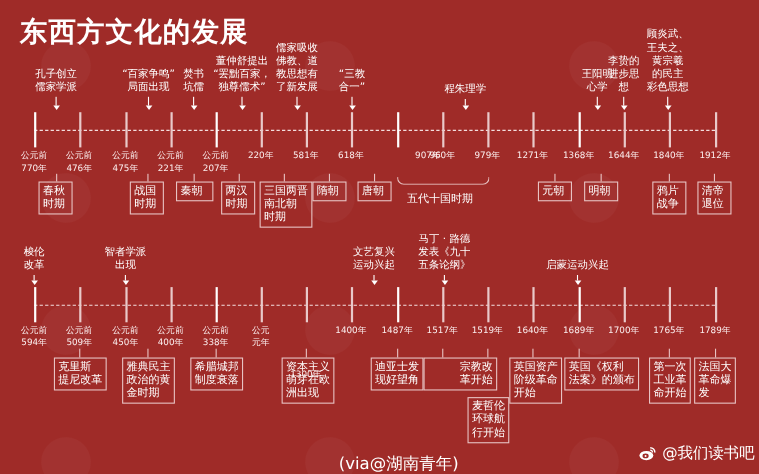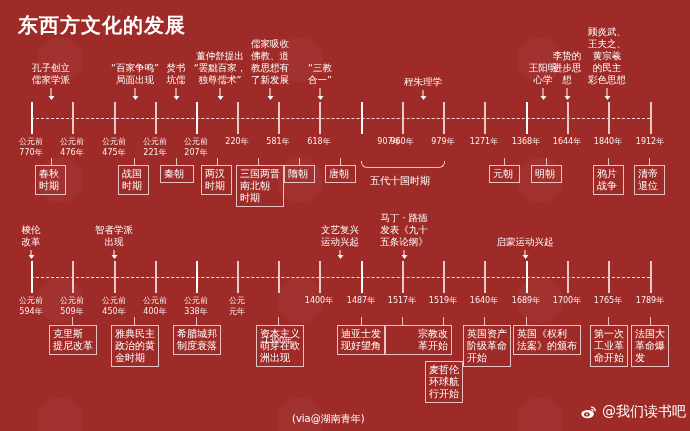--- a/index.html
+++ b/index.html
@@ -14,21 +14,21 @@
     position: absolute; inset: 0;
     background:
       radial-gradient(circle at 60px 60px, rgba(255,255,255,0.035) 0 22px, transparent 23px),
       radial-gradient(circle at 300px 60px, rgba(255,255,255,0.035) 0 22px, transparent 23px),
       radial-gradient(circle at 540px 60px, rgba(255,255,255,0.035) 0 22px, transparent 23px);
     background-size: 240px 120px;
     pointer-events: none;
   }
   .title {
     position: absolute; left: 18px; top: 12px;
-    font-size: 20px; font-weight: bold; letter-spacing: 1px;
+    font-size: 25px; font-weight: bold; letter-spacing: 1px;
     color: #fff;
     text-align: right;
   }
   .axis {
     position: absolute; height: 0; border-top: 1.5px dashed #f3dede;
   }
   .tick {
     position: absolute; width: 1.5px; background: #e9c9c9;
   }
   .tick.bright { background: #ffffff; }
@@ -53,21 +53,21 @@
     font-size: 10px; line-height: 12px; padding: 2px 3px;
     white-space: pre; color: #fff; text-align: left;
   }
   .conn { position: absolute; width: 1px; background: #e8c3c3; }
   .brace {
     position: absolute; height: 6px;
     border: 1px solid #e8c3c3; border-top: none;
     border-radius: 0 0 6px 6px;
   }
   .plain-label { position: absolute; font-size: 10px; color: #fff; }
-  .via { position: absolute; left: 292px; top: 412px; font-size: 10px; color: #fff; }
+  .via { position: absolute; left: 308px; top: 412px; font-size: 15px; color: #fff; }
   .weibo { position: absolute; left: 580px; top: 403px; font-size: 14px; color: #fff; display: flex; align-items: center; gap: 4px; }
   .weibo-icon { width: 18px; height: 14px; }
 </style>
 </head>
 <body>
 
 <div class="bg-tex"></div>
 
 <div class="title">东西方文化的发展</div>
 

